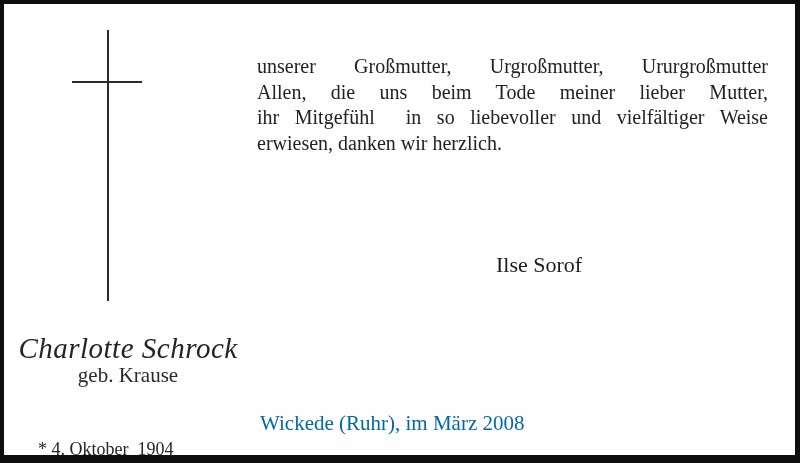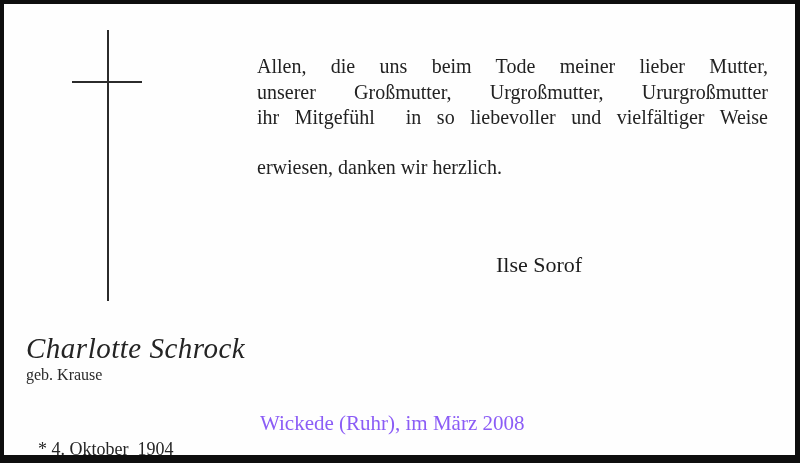--- a/index.html
+++ b/index.html
@@ -59,87 +59,86 @@
     line-height: 25.5px;
     color: #222222;
   }
   .ack .line {
     text-align: justify;
     text-align-last: justify;
   }
   .ack .line.last {
     text-align: left;
     text-align-last: left;
-    margin-top: 24px;
   }
   
   .signature {
     position: absolute;
     left: 496px;
     top: 250px;
     font-size: 22px;
     font-weight: normal;
     line-height: 30px;
     color: #1c1c1c;
   }
   
   .deceased-name-block {
     position: absolute;
-    left: 26px;
+    left: 18px;
     top: 331px;
     width: 220px;
-    text-align: left;
+    text-align: center;
   }
   .deceased-name {
     font-size: 29px;
     font-style: italic;
     letter-spacing: 0.5px;
     line-height: 34px;
     color: #242424;
     white-space: nowrap;
   }
   .maiden-name {
-    font-size: 16px;
+    font-size: 21px;
     line-height: 18px;
     margin-top: 1px;
     color: #2a2a2a;
   }
   .dates {
     position: absolute;
     left: 38px;
     top: 393px;
     font-size: 18px;
     line-height: 22.5px;
     color: #252525;
     white-space: pre;
   }
   
   .place-date {
     position: absolute;
     left: 260px;
     top: 411px;
     font-size: 21px;
-    color: #8b5cf6;
+    color: #0369a1;
     white-space: nowrap;
   }
 </style>
 </head>
 <body>
 
 <div class="card">
   <div class="frame"></div>
 
   <div class="cross">
     <div class="vbar"></div>
     <div class="hbar"></div>
   </div>
 
   <div class="ack">
+    <div class="line">unserer Großmutter, Urgroßmutter, Ururgroßmutter</div>
     <div class="line">Allen, die uns beim Tode meiner lieber Mutter,</div>
-    <div class="line">unserer Großmutter, Urgroßmutter, Ururgroßmutter</div>
     <div class="line">ihr Mitgefühl&nbsp; in so liebevoller und vielfältiger Weise</div>
     <div class="line last">erwiesen, danken wir herzlich.</div>
   </div>
 
   <div class="signature">
     <div>Ilse Sorof</div>
   </div>
 
   <div class="deceased-name-block">
     <div class="deceased-name">Charlotte Schrock</div>

